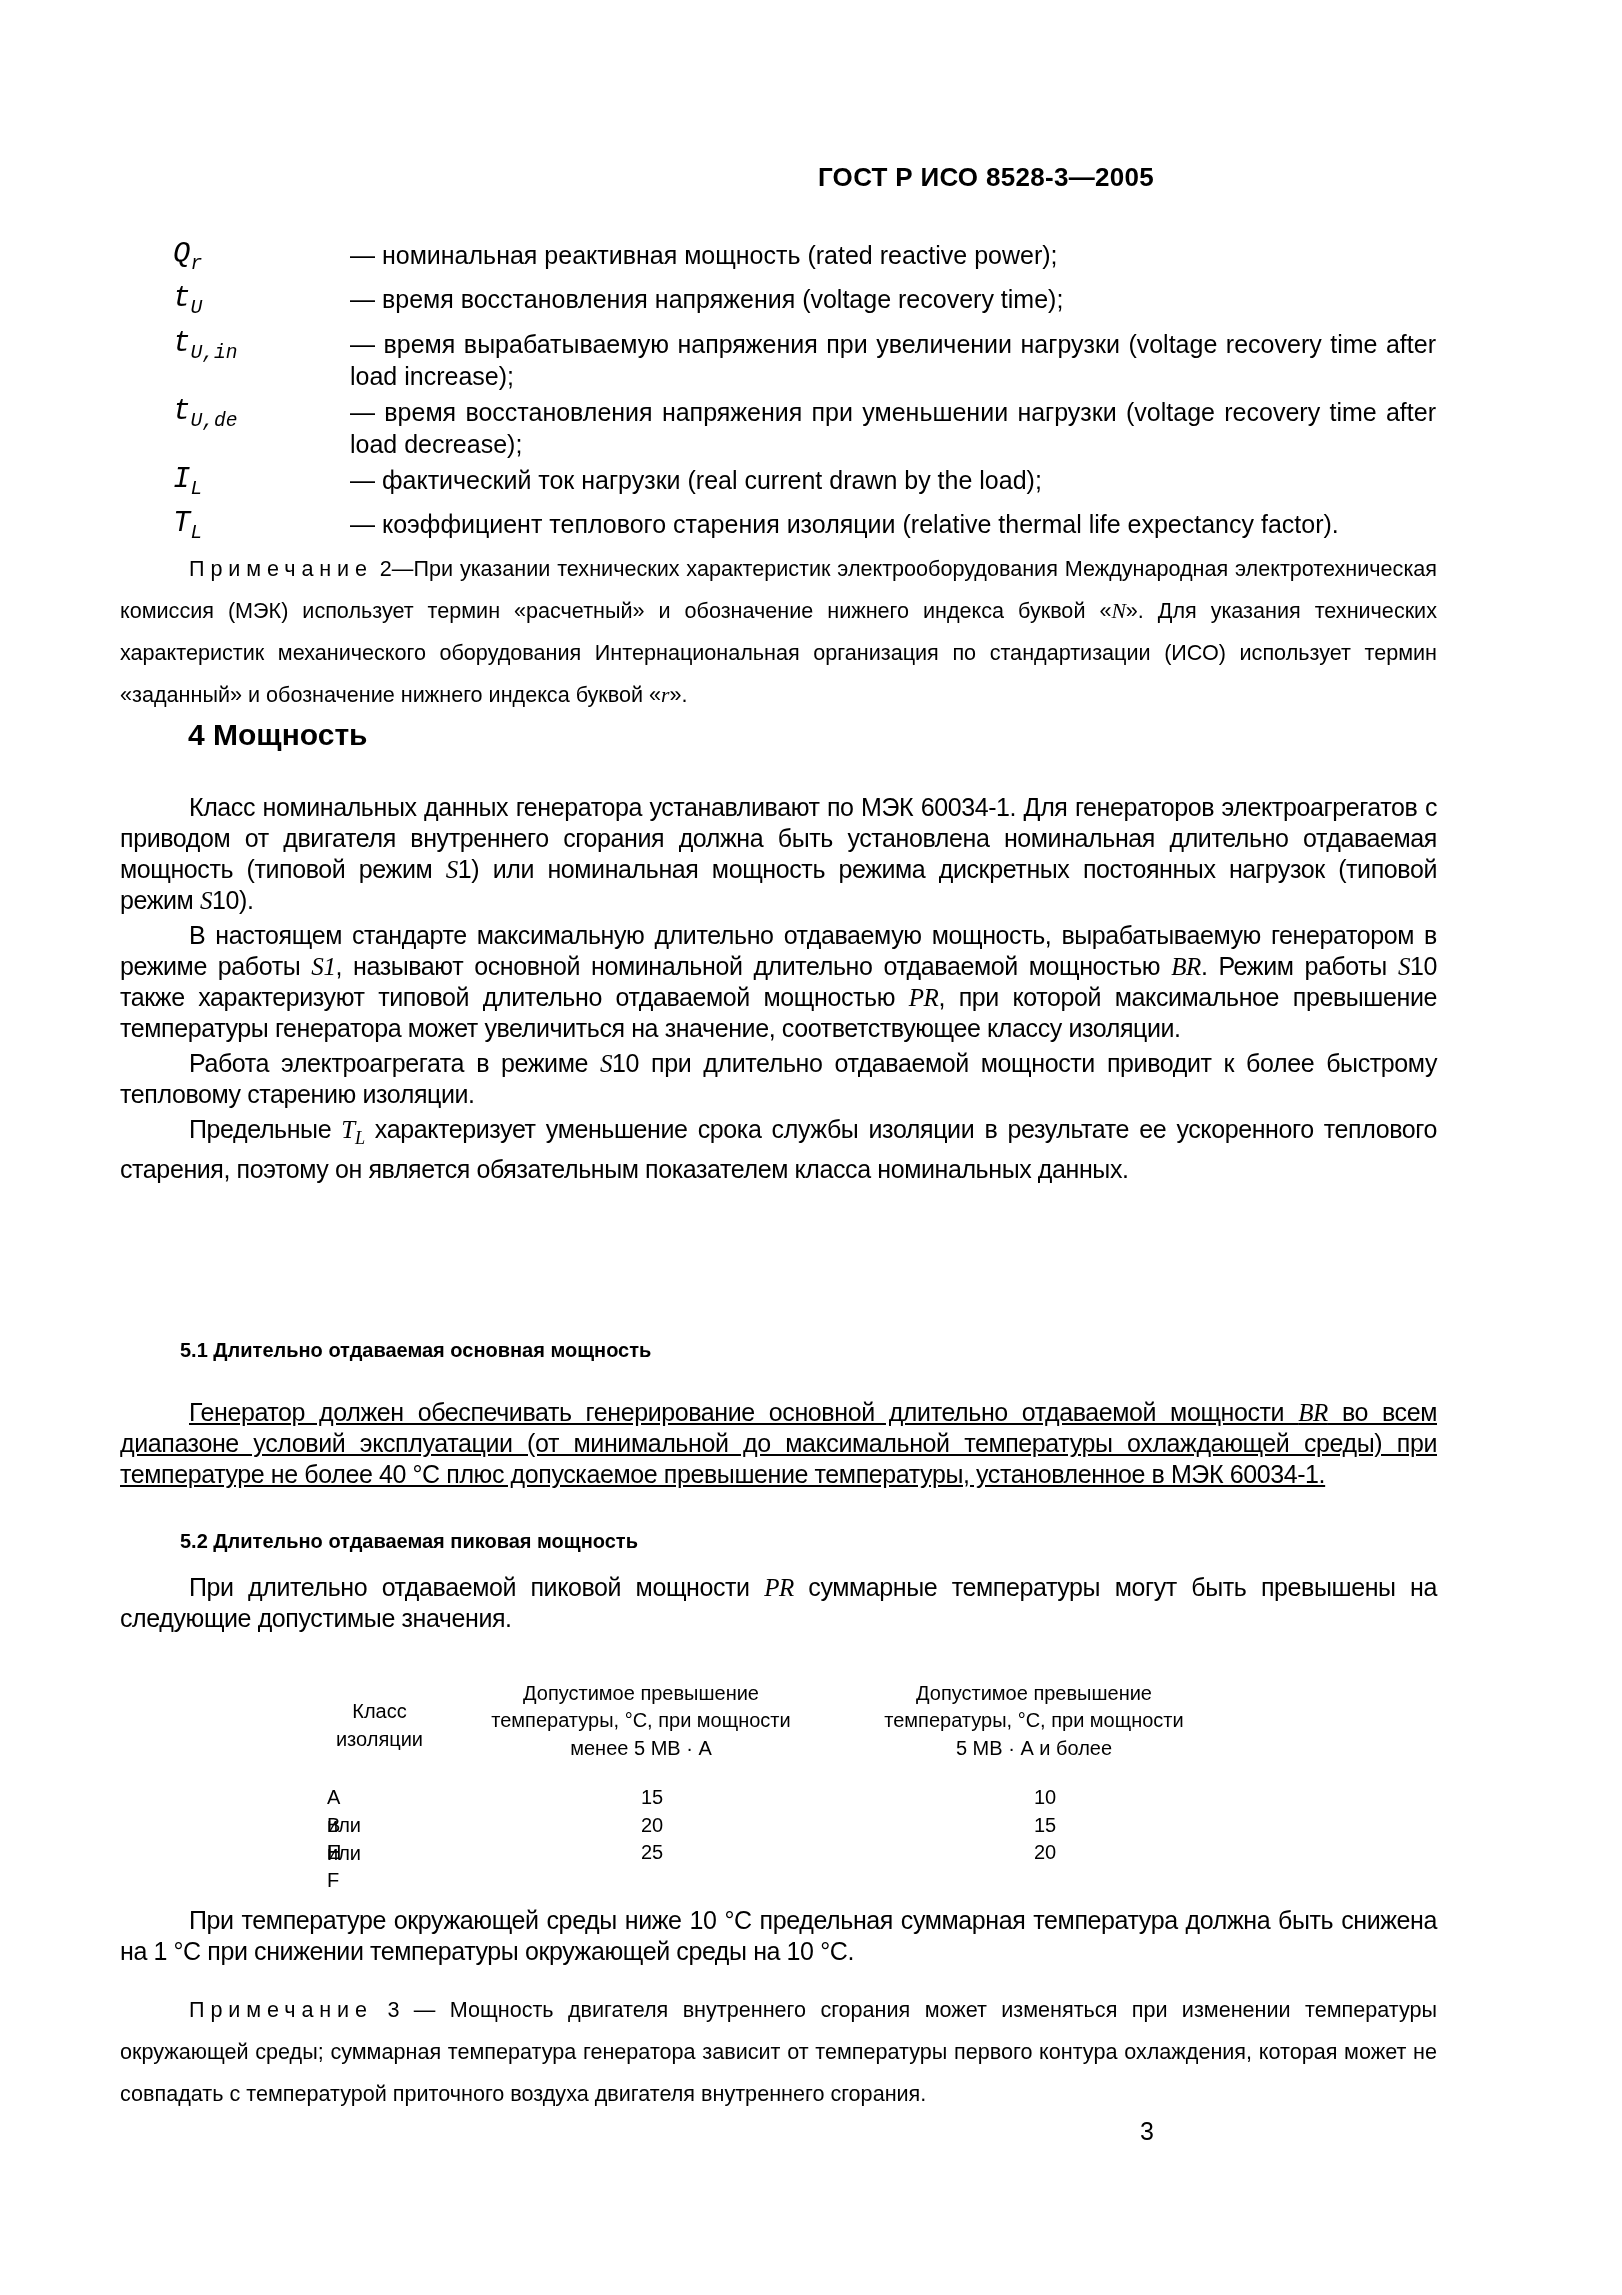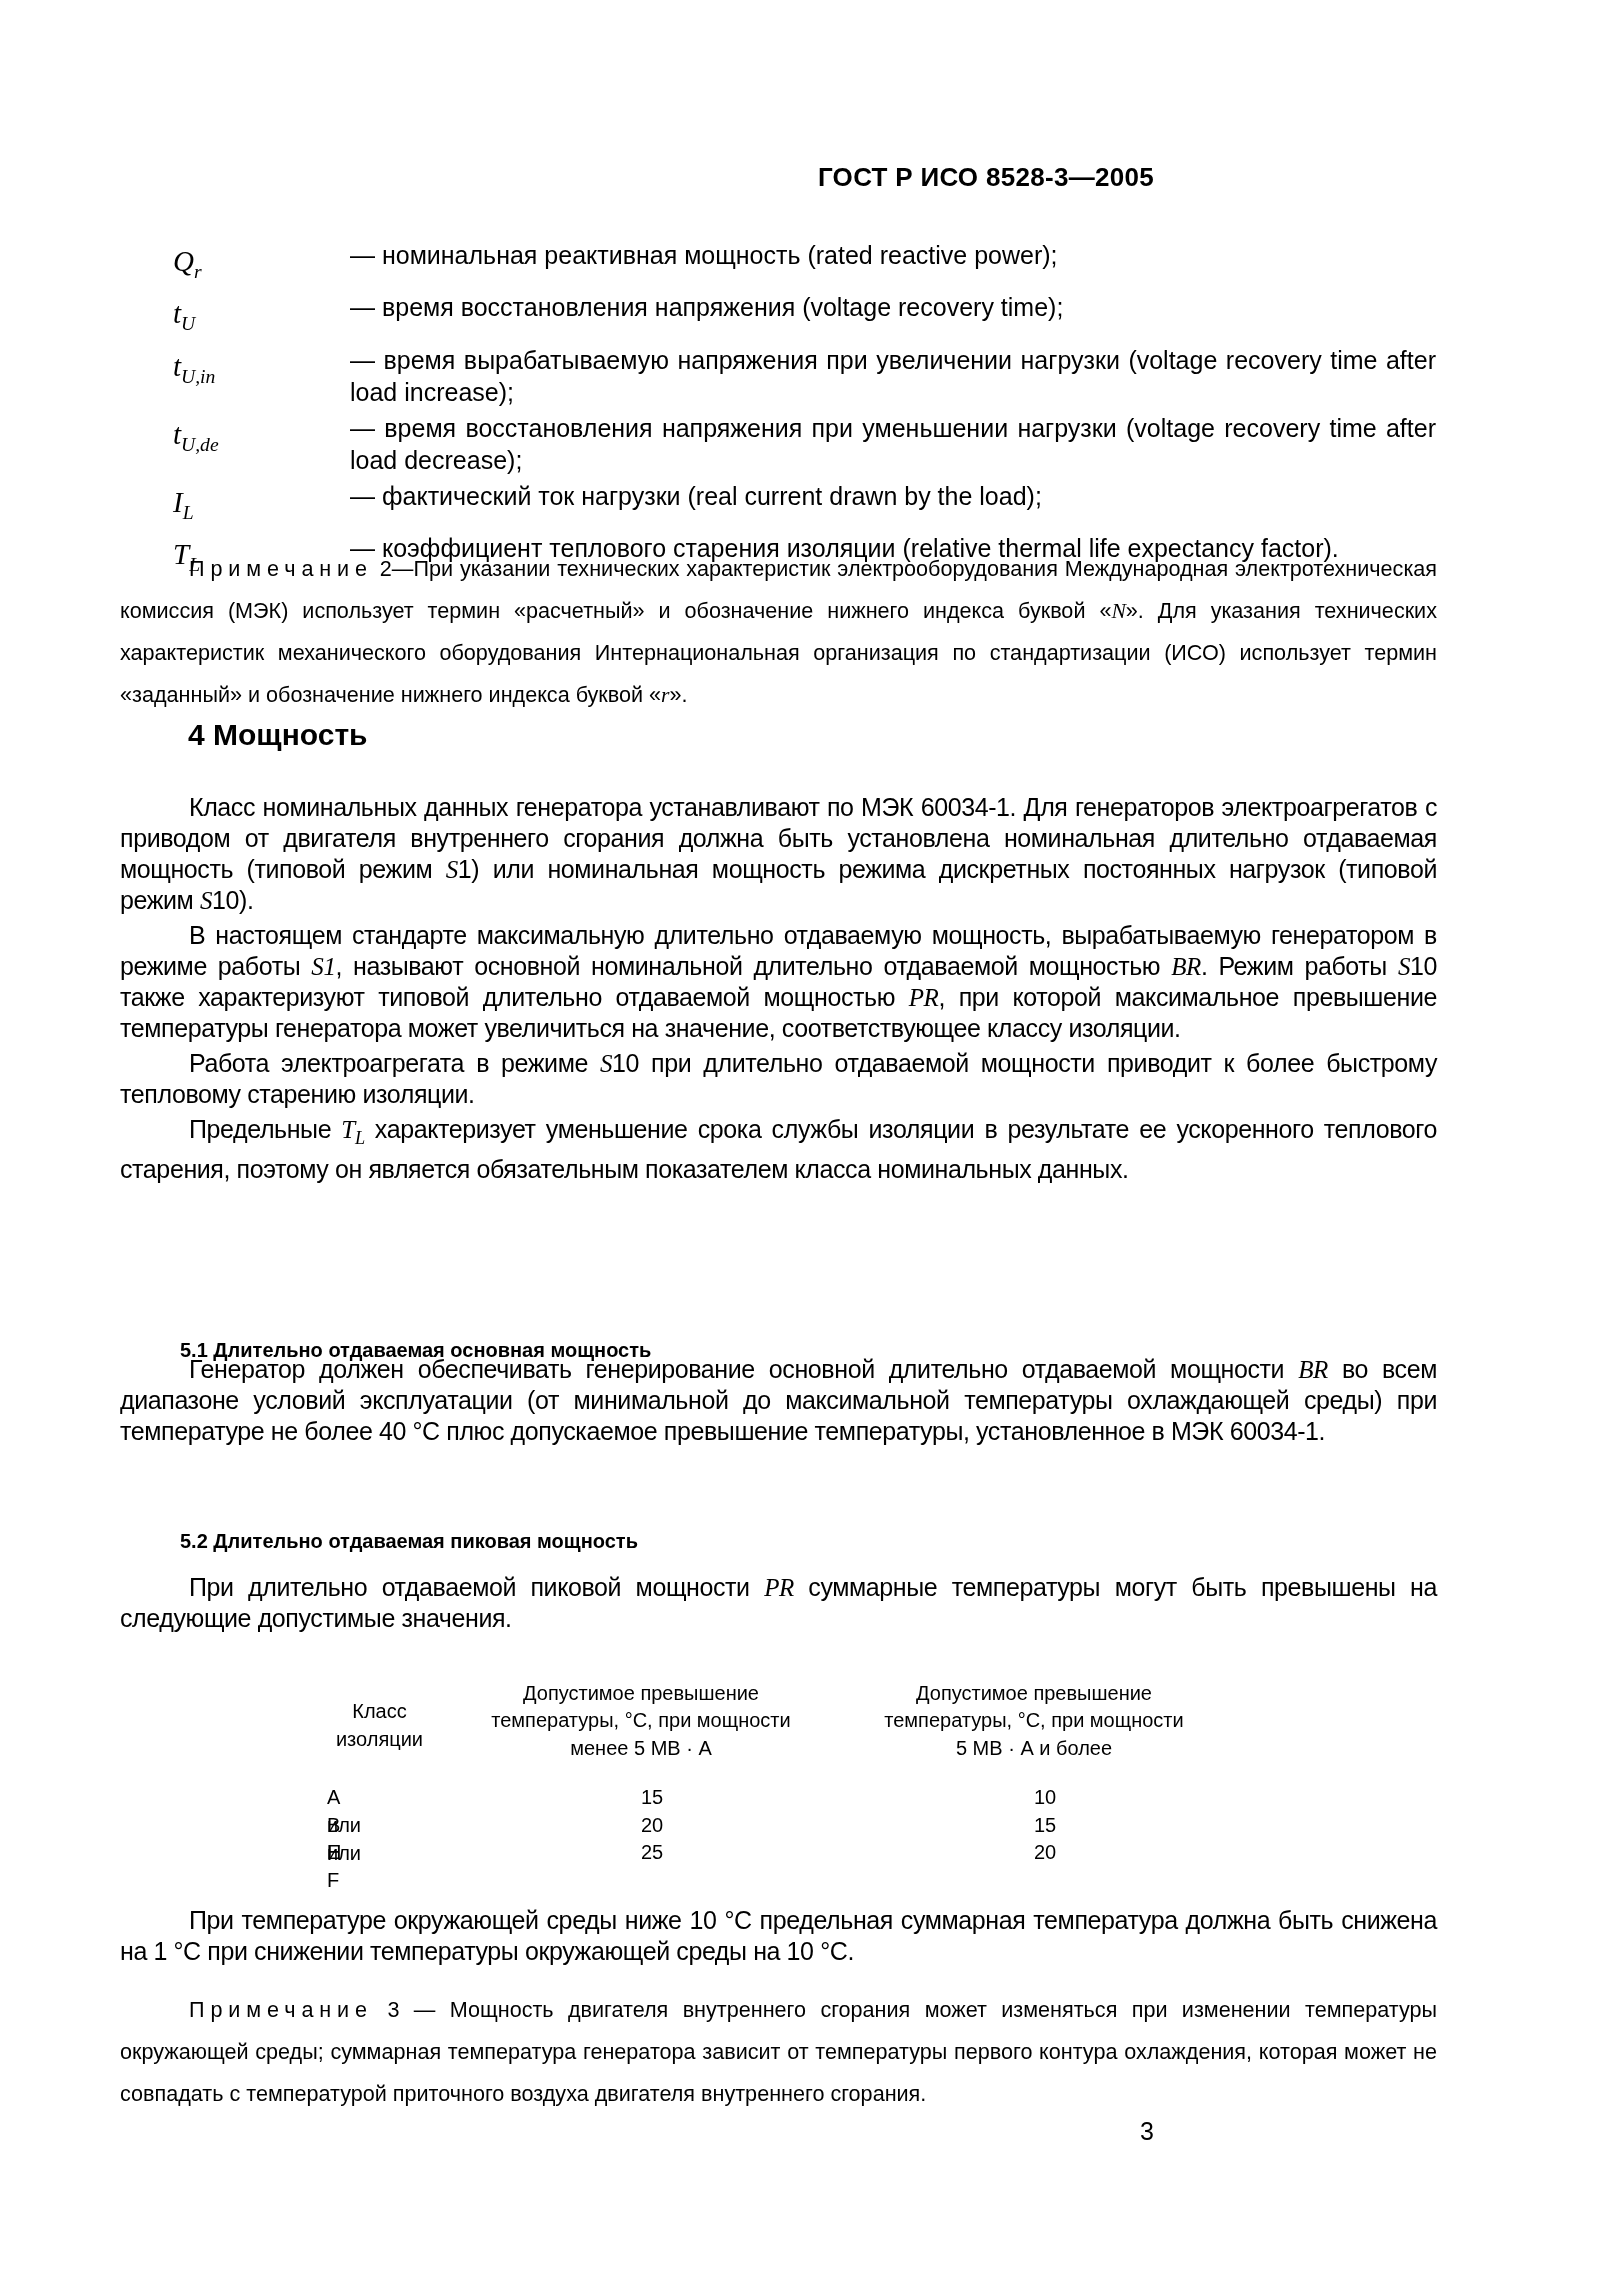--- a/index.html
+++ b/index.html
@@ -3,21 +3,21 @@
 <meta charset="utf-8">
 <style>
   html, body { margin: 0; padding: 0; background: #ffffff; }
   body { width: 1623px; height: 2295px; position: relative; overflow: hidden;
          font-family: "Liberation Sans", sans-serif; color: #000; }
   .page { position: absolute; left: 0; top: 0; width: 1299px; height: 2295px; padding-left: 40px; }
   .header { position: absolute; right: 185px; top: 162px; font-weight: bold; font-size: 26px; letter-spacing: 0.3px; }
   .it { font-family: "Liberation Serif", serif; font-style: italic; }
   .sym-list { position: absolute; left: 173px; top: 239px; width: 1263px; }
   .sym-row { display: flex; font-size: 25px; line-height: 32px; margin-bottom: 3.9px; }
-  .sym { width: 177px; font-family: Liberation Serif, serif; font-style: italic; font-size: 29px; margin-top: 6px; }
+  .sym { width: 177px; font-family: Liberation Mono, monospace; font-style: italic; font-size: 29px; }
   .sym sub { font-size: 19.6px; vertical-align: -6.5px; }
   .desc { flex: 1; text-align: justify; }
   .note { position: absolute; left: 120px; width: 1317px; font-size: 21.6px; line-height: 42px; text-align: justify; }
   .note .lbl { letter-spacing: 5.9px; }
   .indent { text-indent: 69px; }
   .h1 { position: absolute; left: 188px; font-size: 30px; font-weight: bold; }
   .h2 { position: absolute; left: 180px; font-size: 20px; font-weight: bold; }
   .para { position: absolute; left: 120px; width: 1317px; font-size: 25px; line-height: 31px; text-align: justify; letter-spacing: -0.4px; }
   .para p { margin: 0 0 3.9px 0; text-indent: 69px; }
   .tbl { position: absolute; left: 314px; top: 1685px; font-size: 20px; }
@@ -64,21 +64,21 @@
   <div class="h1" style="top:718px;">4  Мощность</div>
 
   <div class="para" style="top:792px;">
     <p><span>Класс номинальных данных генератора устанавливают по МЭК 60034-1. Для генераторов электроагрегатов с приводом от двигателя внутреннего сгорания должна быть установлена номинальная длительно отдаваемая мощность (типовой режим </span><span class="it">S</span><span>1) или номинальная мощность режима дискретных постоянных нагрузок (типовой режим </span><span class="it">S</span><span>10).</span></p>
     <p><span>В настоящем стандарте максимальную длительно отдаваемую мощность, вырабатываемую генератором в режиме работы </span><span class="it">S1</span><span>, называют основной номинальной длительно отдаваемой мощностью </span><span class="it">BR</span><span>. Режим работы </span><span class="it">S</span><span>10 также характеризуют типовой длительно отдаваемой мощностью </span><span class="it">PR</span><span>, при которой максимальное превышение температуры генератора может увеличиться на значение, соответствующее классу изоляции.</span></p>
     <p><span>Работа электроагрегата в режиме </span><span class="it">S</span><span>10 при длительно отдаваемой мощности приводит к более быстрому тепловому старению изоляции.</span></p>
     <p><span>Предельные </span><span class="it">T</span><sub class="it" style="font-size:18.3px;">L</sub><span> характеризует уменьшение срока службы изоляции в результате ее ускоренного теплового старения, поэтому он является обязательным показателем класса номинальных данных.</span></p>
   </div>
 
   <div class="h2" style="top:1339px;">5.1  Длительно отдаваемая основная мощность</div>
-  <div class="para" style="top:1354px;">
+  <div class="para" style="top:1397px;text-decoration:underline;">
     <p><span>Генератор должен обеспечивать генерирование основной длительно отдаваемой мощности </span><span class="it">BR</span><span> во всем диапазоне условий эксплуатации (от минимальной до максимальной температуры охлаждающей среды) при температуре не более 40 °С плюс допускаемое превышение температуры, установленное в МЭК 60034-1.</span></p>
   </div>
   <div class="h2" style="top:1530px;">5.2  Длительно отдаваемая пиковая мощность</div>
   <div class="para" style="top:1572px;">
     <p><span>При длительно отдаваемой пиковой мощности </span><span class="it">PR</span><span> суммарные температуры могут быть превышены на следующие допустимые значения.</span></p>
   </div>
 
   <div class="tbl">
     <div class="th" style="left:0;top:13px;width:131px;">
       <div>Класс</div>

